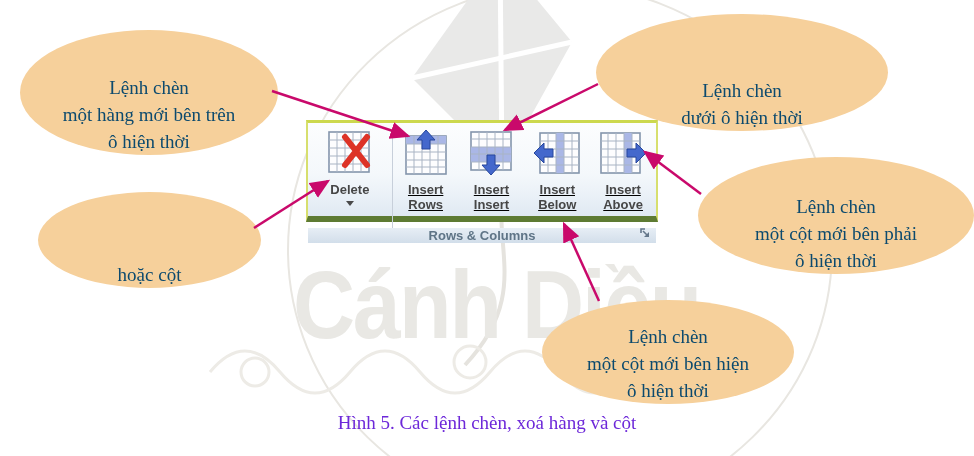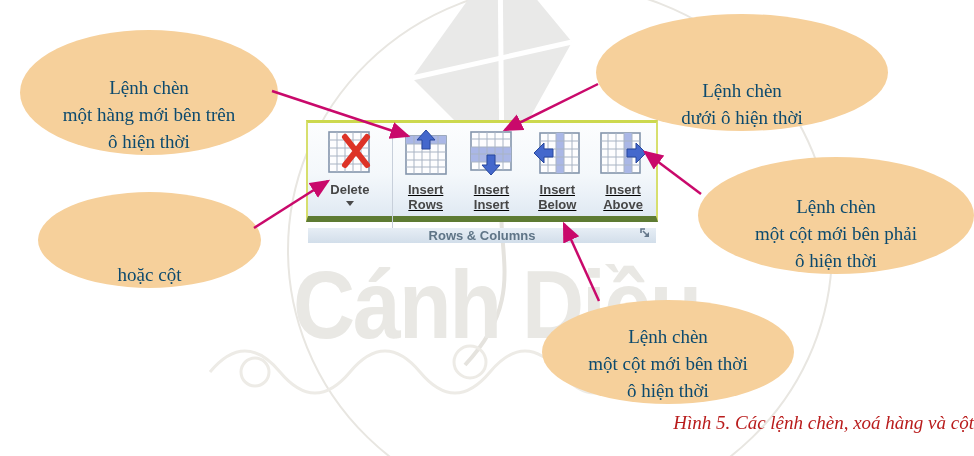--- a/index.html
+++ b/index.html
@@ -42,22 +42,22 @@
   .bubble-insert-above{left:20px;top:30px;width:258px;height:125px;}
   .bubble-insert-below{left:596px;top:14px;width:292px;height:117px;}
   .bubble-insert-right{left:698px;top:157px;width:276px;height:117px;}
   .bubble-delete{left:38px;top:192px;width:223px;height:96px;}
   .bubble-insert-left{left:542px;top:300px;width:252px;height:104px;}
 
   
   .arrows{position:absolute;inset:0;z-index:4;pointer-events:none;}
 
   
-  .caption{position:absolute;left:0;right:0;top:412px;z-index:2;text-align:right;
-           font-style:italic;font-size:19px;color:#b91c1c;}
+  .caption{position:absolute;left:0;right:0;top:412px;z-index:2;text-align:center;
+           font-size:19px;color:#6d28d9;}
 </style>
 </head>
 <body>
 
 <div class="canvas">
 
   <div class="wm">
     <svg width="974" height="456">
       <ellipse cx="560" cy="250" rx="272" ry="265" fill="none" stroke="#e8e6e1" stroke-width="2"></ellipse>
       <polygon points="500,-45 412,78 502,168 572,42" fill="#e9e9e8"></polygon>
@@ -167,21 +167,21 @@
     <div>một cột mới bên phải</div>
     <div>ô hiện thời</div>
   </div>
 
   <div class="bubble bubble-delete">
     <div>hoặc cột</div>
   </div>
 
   <div class="bubble bubble-insert-left">
     <div>Lệnh chèn</div>
-    <div>một cột mới bên thời</div>
+    <div>một cột mới bên hiện</div>
     <div>ô hiện thời</div>
   </div>
 
   <svg class="arrows" width="974" height="456">
     <defs>
       <marker id="ah" markerWidth="9" markerHeight="8" refX="7" refY="3.5" orient="auto">
         <path d="M0,0 L8,3.5 L0,7 Z" fill="#c9096b"></path>
       </marker>
     </defs>
     <line x1="272" y1="91" x2="408" y2="136" stroke="#c9096b" stroke-width="2.5" marker-end="url(#ah)"></line>

